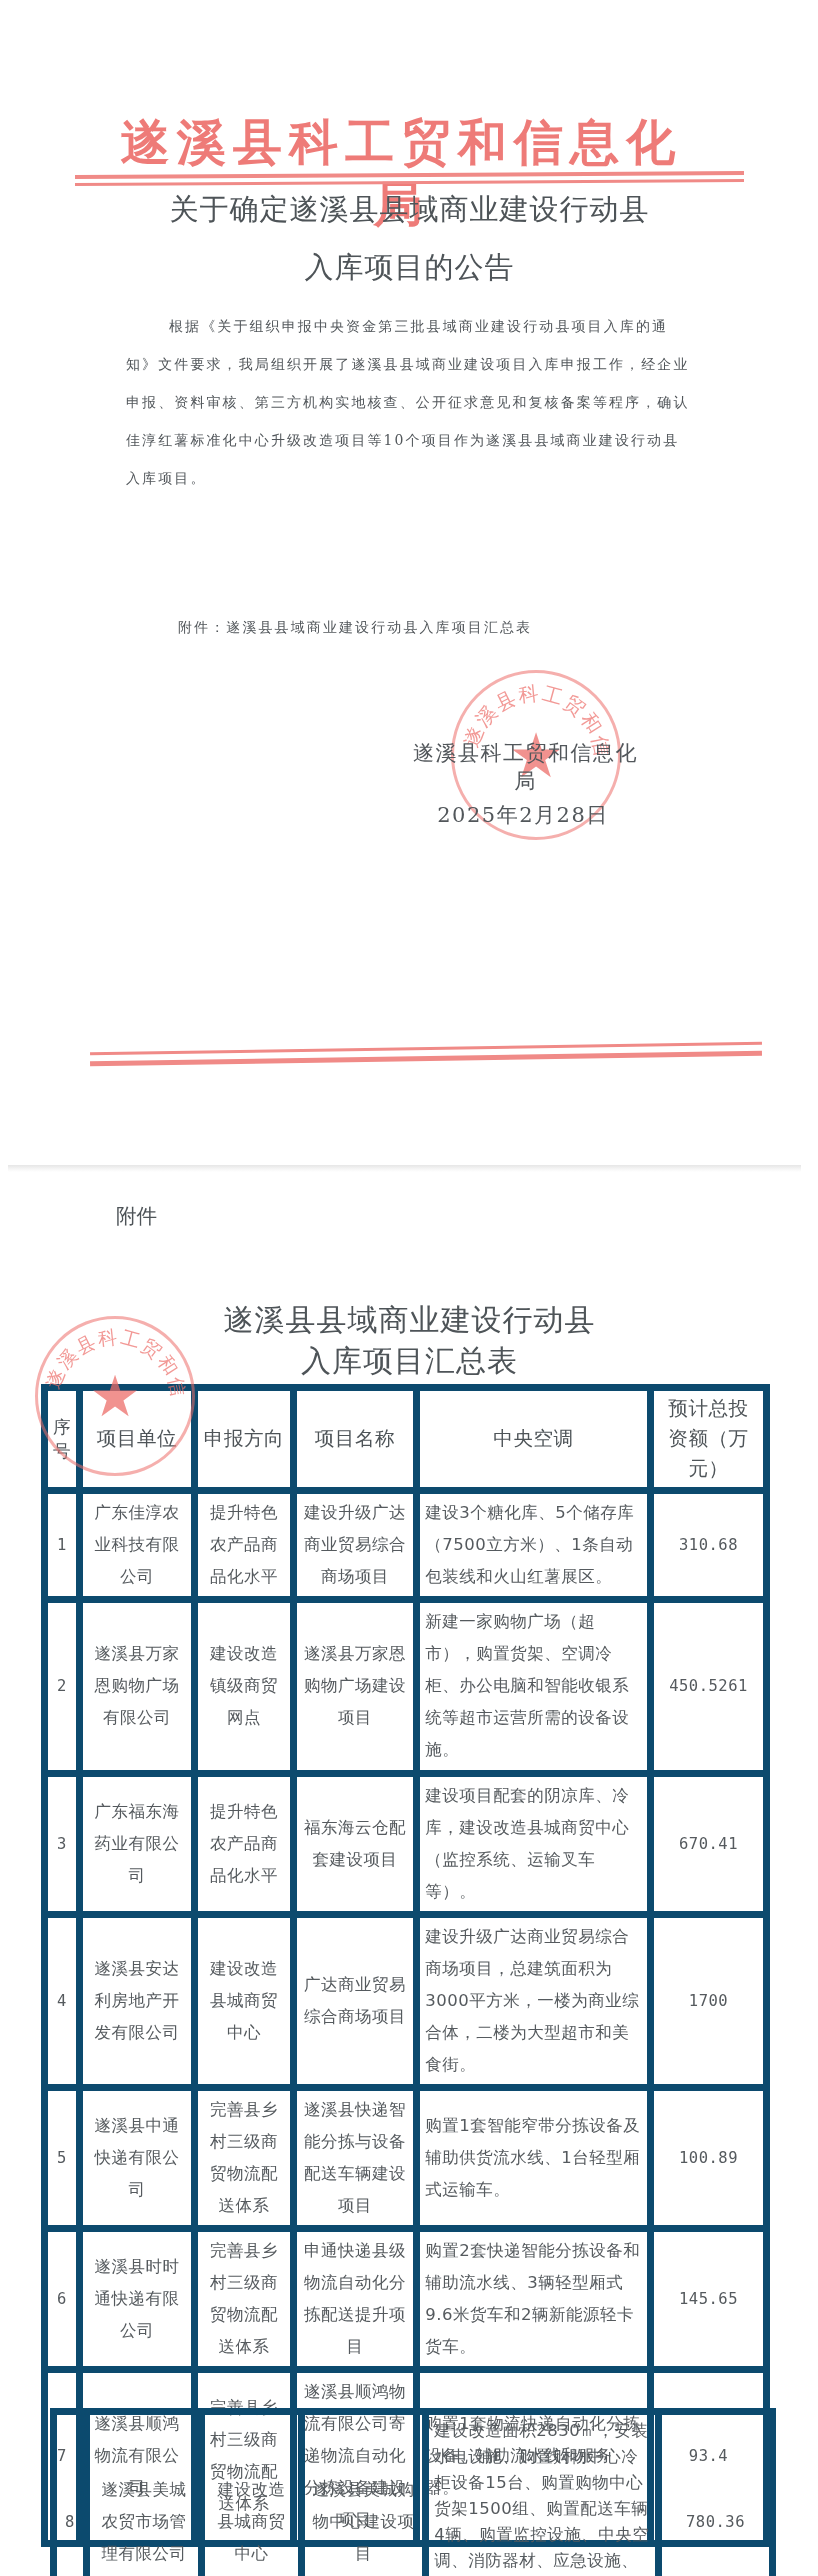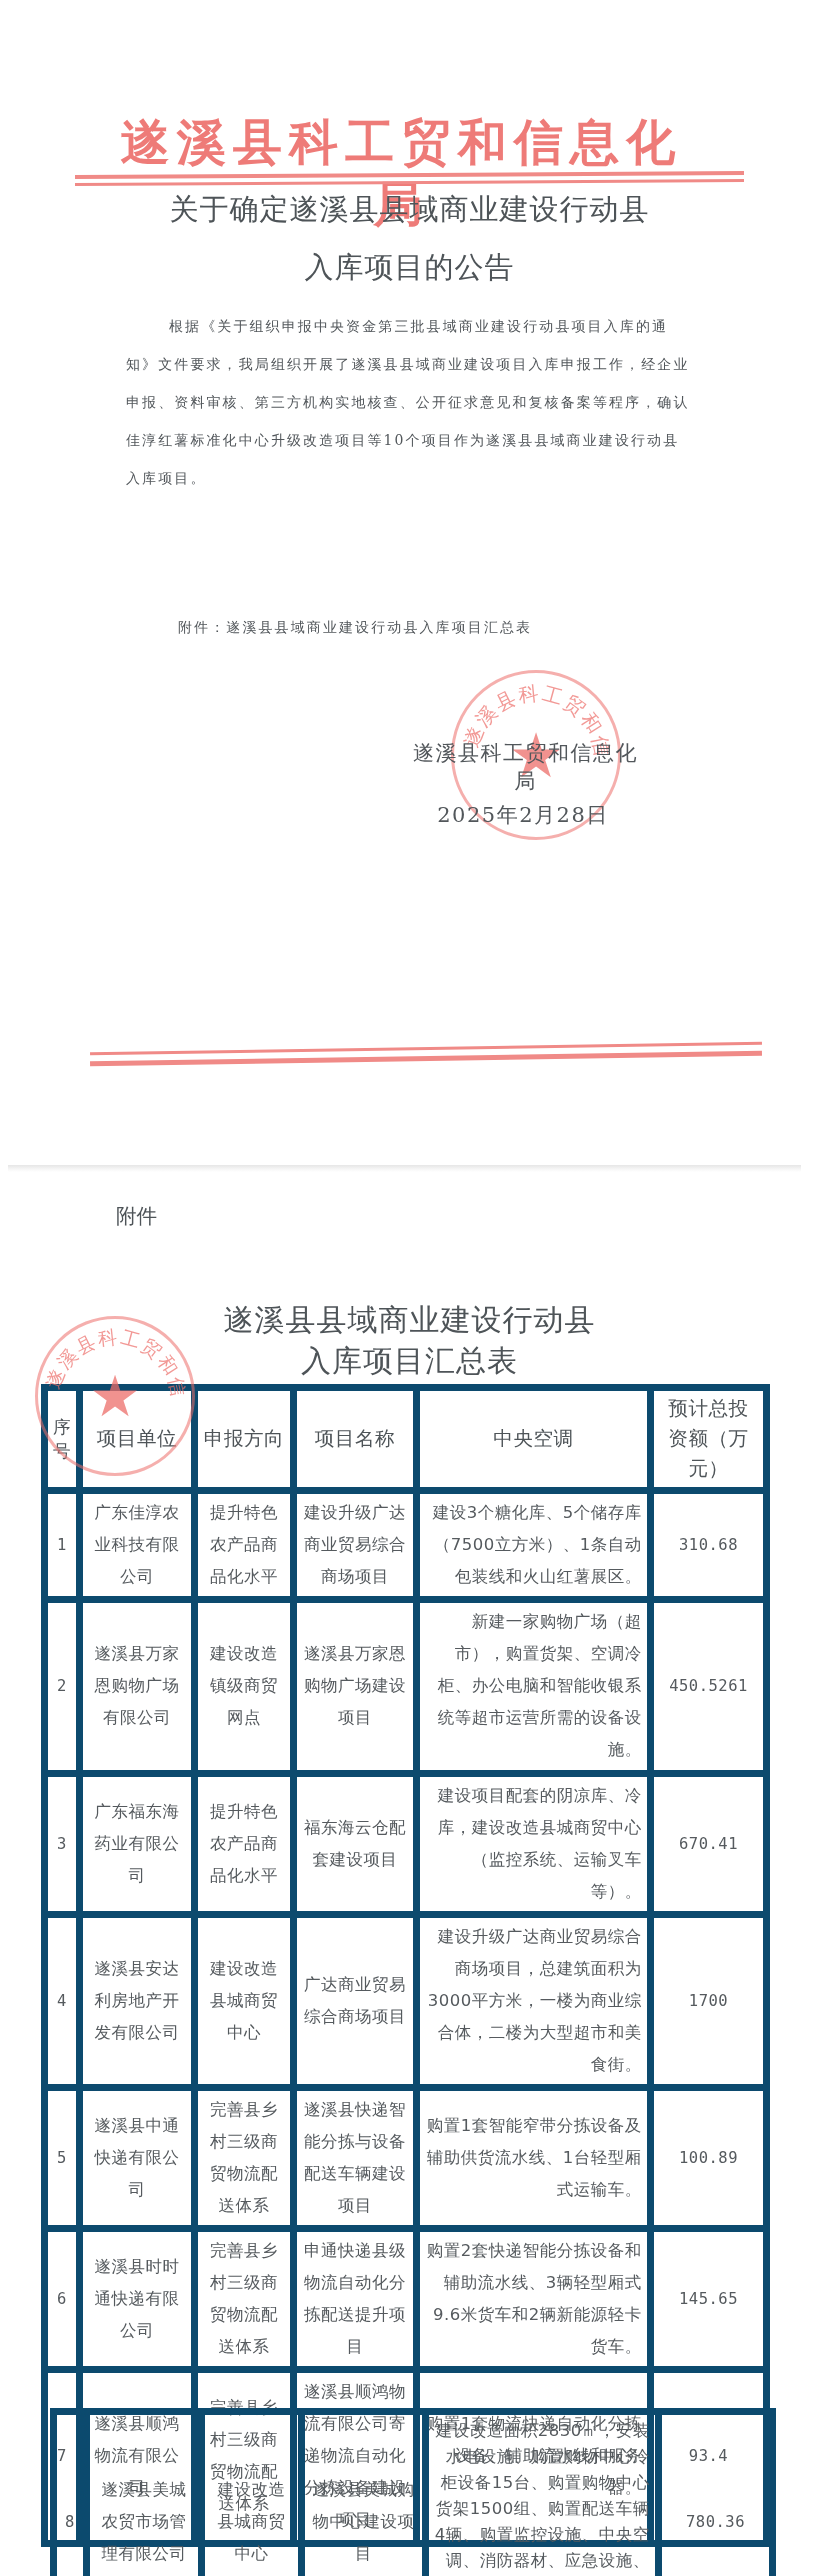--- a/index.html
+++ b/index.html
@@ -26,21 +26,21 @@
   .stamp .star { position: absolute; left: 50%; top: 50%; transform: translate(-50%,-50%);
                  color: rgba(236,110,106,0.75); }
   .stamp .ring-text { position: absolute; left: 0; top: 0; width: 100%; height: 100%; }
   .sig { text-align: center; font-size: 21px; color: #52575b; letter-spacing: 1.5px; }
   table.summary { position: absolute; border-collapse: collapse; table-layout: fixed;
                   font-family: "DejaVu Sans", "Liberation Sans", sans-serif; color: #555a5e; }
   table.summary td, table.summary th { border: 7px solid #0c4a6e; font-weight: normal;
                text-align: center; vertical-align: middle; padding: 3.1px 5.2px;
                font-size: 16.5px; line-height: 32px; letter-spacing: 0.5px; }
   table.summary th { font-size: 19.6px; line-height: 30px; color: #4e5458; }
-  table.summary td.content { text-align: right; }
+  table.summary td.content { text-align: left; }
   table.summary td.num { font-family: "DejaVu Sans Mono", "Liberation Mono", monospace; font-size: 15.5px; }
   .att-label { font-size: 20.6px; color: #4e5458; font-family: "DejaVu Sans", "Liberation Sans", sans-serif; }
   .att-title { left: 52px; width: 715px; text-align: center; font-size: 30px; line-height: 47px;
                color: #4e5458; font-family: "DejaVu Sans", "Liberation Sans", sans-serif; letter-spacing: 1px; }
 </style>
 </head>
 <body>
 
 <div class="abs issuer">遂溪县科工贸和信息化局</div>
 <div class="redline" style="left:75px; top:173px; width:669px; height:4.1px; transform:rotate(-0.35deg);"></div>

